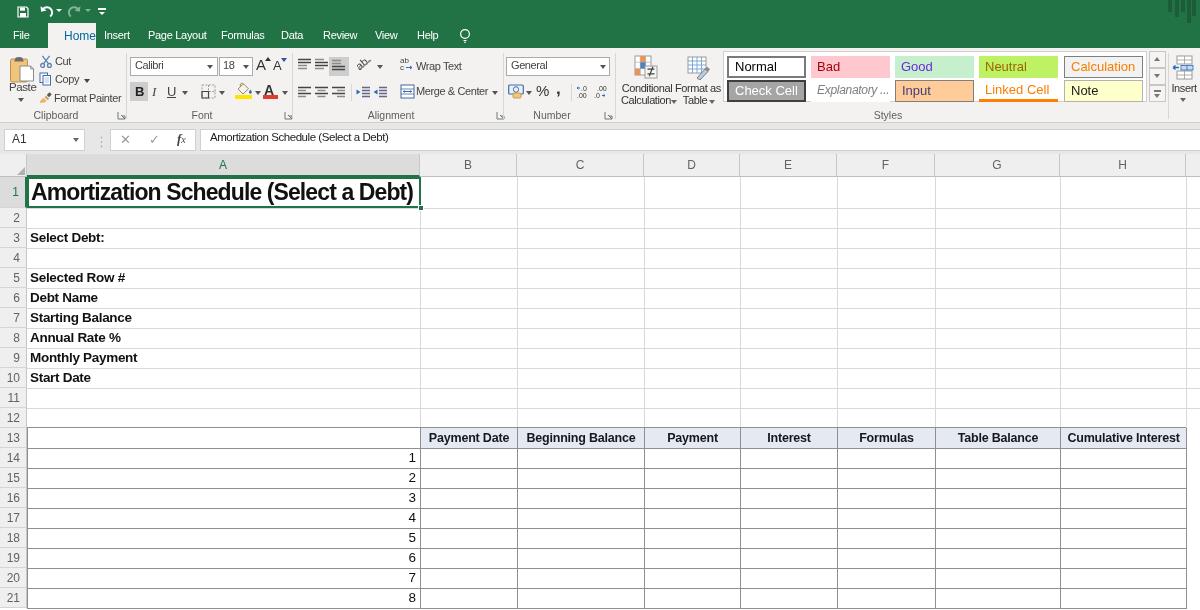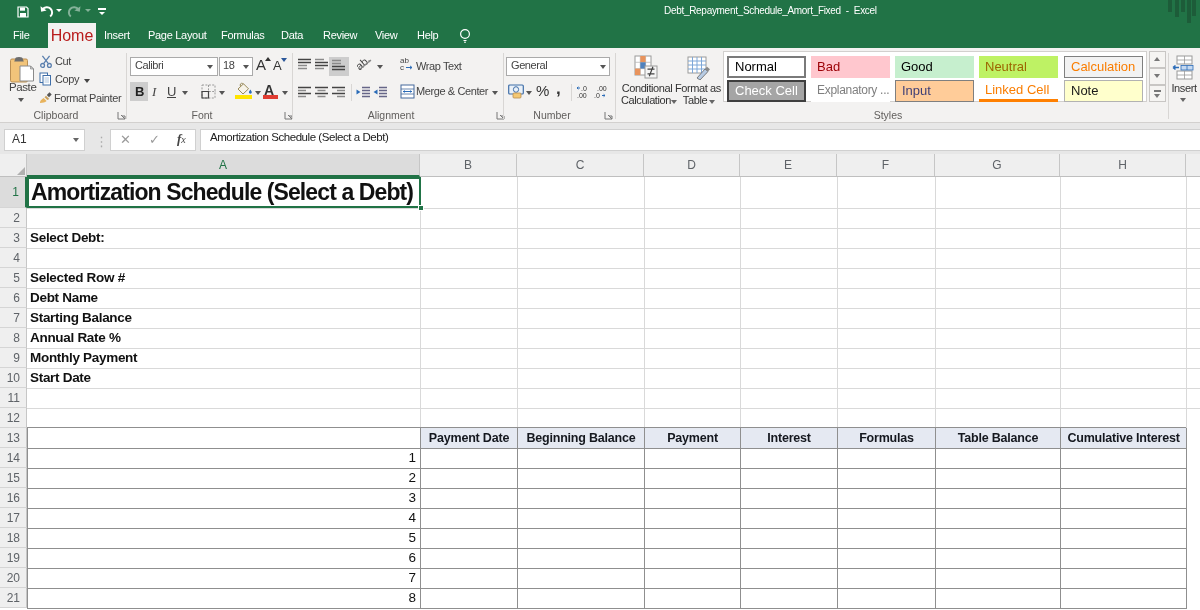--- a/index.html
+++ b/index.html
@@ -3,21 +3,21 @@
 <meta charset="utf-8">
 <style>
 * { margin:0; padding:0; box-sizing:border-box; }
 html,body { width:1200px; height:610px; overflow:hidden; }
 body { font-family:"Liberation Sans", sans-serif; position:relative; background:#fff; }
 .abs { position:absolute; }
 
 #titlebar { left:0; top:0; width:1200px; height:23px; background:#217346; }
 #tabrow { left:0; top:23px; width:1200px; height:25px; background:#217346; }
 .tab { position:absolute; top:0; height:25px; line-height:25px; color:#fff; font-size:11px; letter-spacing:-0.3px; }
-#hometab { position:absolute; left:48px; top:0; width:48px; height:25px; background:#f3f2f1; color:#b91c1c; text-align:center; line-height:26px; font-size:16px; }
+#hometab { position:absolute; left:48px; top:0; width:48px; height:25px; background:#f3f2f1; color:#0369a1; text-align:right; line-height:26px; font-size:12px; }
 #titletext { position:absolute; left:664px; top:5px; width:300px; color:#fff; font-size:10px; letter-spacing:-0.3px; }
 .qi { position:absolute; color:#fff; }
 .bar { position:absolute; top:0; background:#1d5c39; }
 
 #ribbon { left:0; top:48px; width:1200px; height:75px; background:#f3f2f1; border-bottom:1px solid #d2d0ce; }
 .sep { position:absolute; top:5px; width:1px; height:66px; background:#d8d6d4; }
 .glabel { position:absolute; top:61px; font-size:10.5px; color:#605e5c; text-align:center; }
 .launcher { position:absolute; top:63px; width:9px; height:9px; }
 .rtext { position:absolute; font-size:11px; letter-spacing:-0.4px; color:#444; white-space:nowrap; }
 .combo { position:absolute; background:#fff; border:1px solid #aaa; }
@@ -57,21 +57,20 @@
   <div class="qi" style="left:56px;top:9px;width:0;height:0;border-left:3px solid transparent;border-right:3px solid transparent;border-top:3.5px solid #fff"></div>
 
   <svg class="qi" style="left:67px;top:5px;opacity:.45" width="14" height="13" viewBox="0 0 14 13">
       <path d="M11.5 4.5 C9.5 1.8 5.5 1.6 3.4 3.8 C1.2 6 1.4 9.6 3.8 11.6" fill="none" stroke="#fff" stroke-width="2"></path>
       <path d="M13.5 1.2 L12.8 6.8 7.4 5.4 Z" fill="#fff"></path>
     </svg>
   <div class="qi" style="left:85px;top:9px;width:0;height:0;border-left:3px solid transparent;border-right:3px solid transparent;border-top:3.5px solid #fff;opacity:.45"></div>
 
   <div class="qi" style="left:98px;top:8px;width:8px;height:1.5px;background:#fff"></div>
   <div class="qi" style="left:99px;top:12px;width:0;height:0;border-left:3px solid transparent;border-right:3px solid transparent;border-top:3.5px solid #fff"></div>
-  <div id="titletext" class="abs">Debt_Repayment_Schedule_Amort_Fixed&nbsp;&nbsp;-&nbsp;&nbsp;Excel</div>
 
   <div class="bar" style="left:1168px;width:4px;height:12px"></div>
   <div class="bar" style="left:1174.5px;width:4px;height:17px"></div>
   <div class="bar" style="left:1181px;width:4px;height:12px"></div>
   <div class="bar" style="left:1186.5px;width:4px;height:24px"></div>
   <div class="bar" style="left:1192px;width:4px;height:16px"></div>
 </div>
 <div id="tabrow" class="abs">
   <div class="tab" style="left:13px">File</div>
   <div id="hometab">Home</div>
@@ -271,25 +270,25 @@
     <path d="M10 22 L18 13 l3 2.5 L13 24z" fill="#b8cce4" stroke="#666" stroke-width="0.8"></path>
     <path d="M18 13l2-2.2 3 2.5-2 2.2z" fill="#888"></path>
   </svg>
   <div class="rtext" style="left:668px;top:34px;width:60px;text-align:center;color:#333">Format as</div>
   <div class="rtext" style="left:670px;top:46px;width:50px;text-align:center;color:#333">Table</div>
   <div class="caret" style="left:709px;top:52px;border-top-color:#666"></div>
 
   <div class="abs" style="left:723px;top:3px;width:424px;height:51px;background:#fff;border:1px solid #d2d0ce"></div>
   <div class="gbox" style="left:727px;top:8px;background:#fff;border:2px solid #7a7a7a;line-height:18px">Normal</div>
   <div class="gbox" style="left:811px;top:8px;background:#ffc7ce;color:#9c0006">Bad</div>
-  <div class="gbox" style="left:895px;top:8px;background:#c6efce;color:#000000">Good</div>
+  <div class="gbox" style="left:895px;top:8px;background:#c6efce;color:#6d28d9">Good</div>
   <div class="gbox" style="left:979px;top:8px;background:#bef264;color:#9c6500">Neutral</div>
   <div class="gbox" style="left:1064px;top:8px;background:#f2f2f2;border:1px solid #7f7f7f;color:#fa7d00;line-height:20px">Calculation</div>
   <div class="gbox" style="left:727px;top:32px;background:#a5a5a5;border:2px solid #3f3f3f;color:#fff;line-height:18px">Check Cell</div>
-  <div class="gbox" style="left:811px;top:32px;background:#fff;color:#7f7f7f;font-size:12px;letter-spacing:-0.3px">Explanatory ...</div>
+  <div class="gbox" style="left:811px;top:32px;background:#fff;color:#7f7f7f;font-style:italic;font-size:12px;letter-spacing:-0.3px">Explanatory ...</div>
   <div class="gbox" style="left:895px;top:32px;background:#ffcc99;border:1px solid #7f7f7f;color:#3f3f76;line-height:20px">Input</div>
   <div class="gbox" style="left:979px;top:32px;background:#fff;color:#fa7d00;border-bottom:3px solid #ff8001;line-height:19px">Linked Cell</div>
   <div class="gbox" style="left:1064px;top:32px;background:#ffffcc;border:1px solid #b2b2b2;color:#1a1a1a;line-height:20px">Note</div>
 
   <div class="abs" style="left:1149px;top:3px;width:17px;height:17px;border:1px solid #c8c6c4;background:#f5f4f2"></div>
   <div class="abs" style="left:1149px;top:20px;width:17px;height:17px;border:1px solid #c8c6c4;background:#f5f4f2"></div>
   <div class="abs" style="left:1149px;top:37px;width:17px;height:17px;border:1px solid #c8c6c4;background:#f5f4f2"></div>
   <div class="abs" style="left:1154px;top:9px;width:0;height:0;border-left:3.5px solid transparent;border-right:3.5px solid transparent;border-bottom:4px solid #777"></div>
   <div class="abs" style="left:1154px;top:26px;width:0;height:0;border-left:3.5px solid transparent;border-right:3.5px solid transparent;border-top:4px solid #777"></div>
   <div class="abs" style="left:1154px;top:42px;width:7px;height:1.5px;background:#777"></div>

